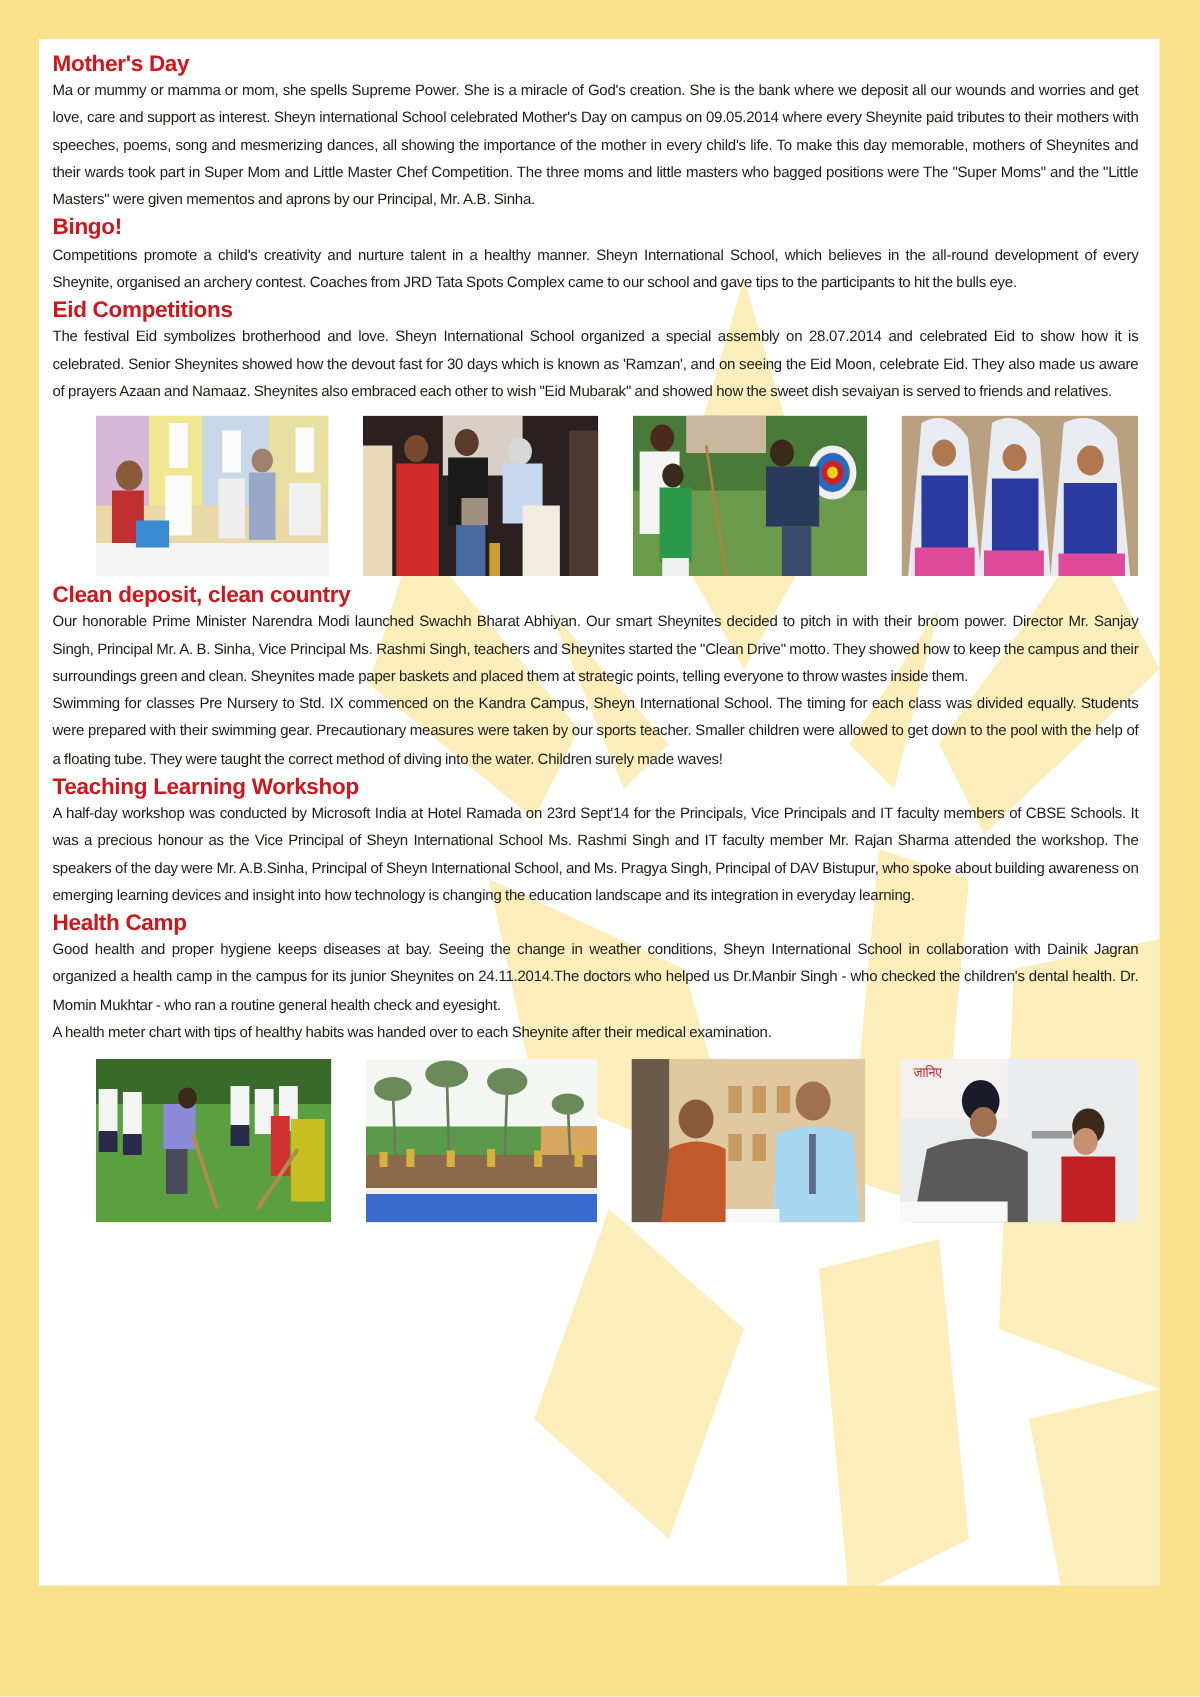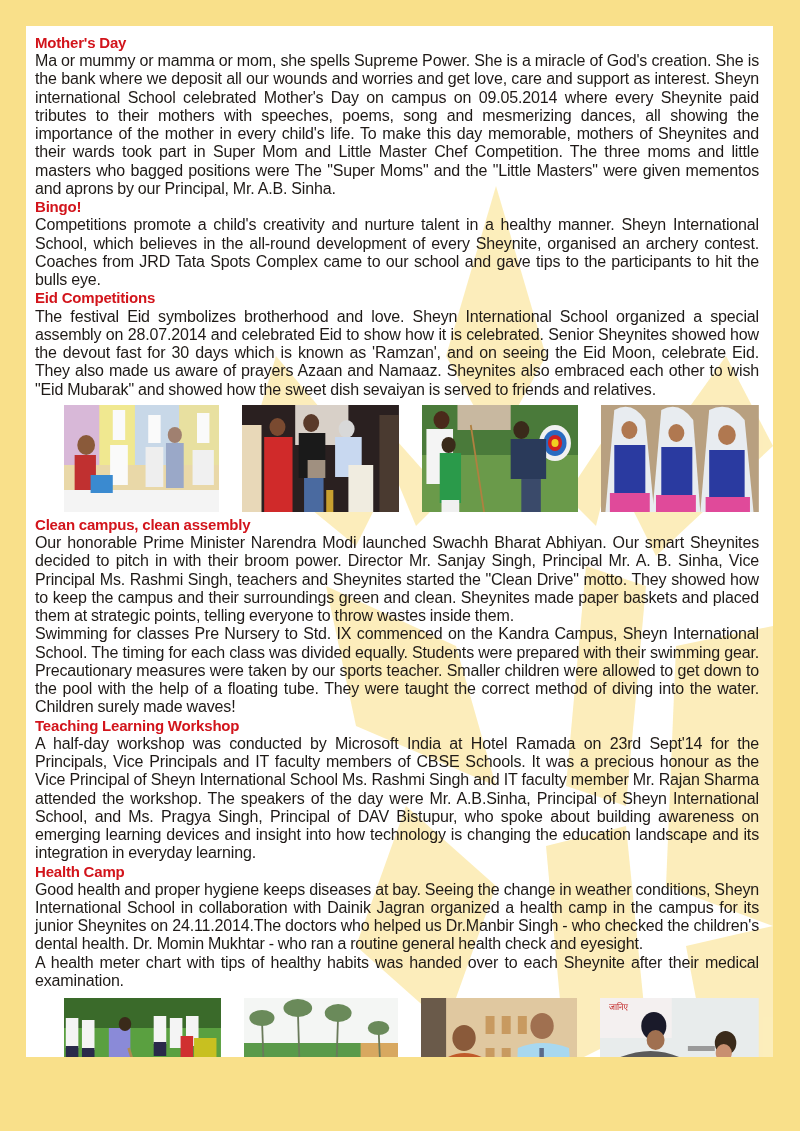--- a/index.html
+++ b/index.html
@@ -16,21 +16,21 @@
   .watermark { position: absolute; left: 0; top: 0; width: 747px; height: 1078px; z-index: 0; }
   .content {
     position: absolute; left: 9px; top: 8px; width: 724px; z-index: 1;
     color: #1f1a17;
   }
   .section-title {
     color: #d2141b; font-weight: bold; font-size: 15px; line-height: 18.2px;
     margin: 0; letter-spacing: -0.2px;
   }
   .section-body {
-    font-size: 16px; line-height: 18.25px; margin: 0; text-align: justify;
+    font-size: 10px; line-height: 18.25px; margin: 0; text-align: justify;
     letter-spacing: -0.15px; word-spacing: -0.3px;
   }
   .photo-strip { display: flex; gap: 3px; margin: 6px 0 4px 9px; }
   .photo { height: 107px; position: relative; overflow: hidden; padding-left: 20px; }
   .strip2 .photo { height: 109px; }
   .photo svg { width: 100%; height: 100%; display: block; }
 </style>
 </head>
 <body>
 
@@ -144,21 +144,21 @@
             <path d="M122 5 Q145 -5 162 15 L172 107 L112 107 Z" fill="#e8ecf0"></path>
               <circle cx="142" cy="30" r="10" fill="#b07850"></circle>
             <rect x="122" y="45" width="40" height="50" fill="#2a3aa0"></rect>
               <rect x="118" y="92" width="50" height="15" fill="#e04a9a"></rect>
           </g>
         </svg>
       </div>
     </div>
 
     <div>
-      <h2 class="section-title">Clean campus, clean assembly</h2>
+      <h2 class="section-title">Clean deposit, clean country</h2>
       <p class="section-body">Our honorable Prime Minister Narendra Modi launched Swachh Bharat Abhiyan. Our smart Sheynites decided to pitch in with their broom power. Director Mr. Sanjay Singh, Principal Mr. A. B. Sinha, Vice Principal Ms. Rashmi Singh, teachers and Sheynites started the "Clean Drive" motto. They showed how to keep the campus and their surroundings green and clean. Sheynites made paper baskets and placed them at strategic points, telling everyone to throw wastes inside them.</p>
     </div>
     <div>
       <p class="section-body">Swimming for classes Pre Nursery to Std. IX commenced on the Kandra Campus, Sheyn International School. The timing for each class was divided equally. Students were prepared with their swimming gear. Precautionary measures were taken by our sports teacher. Smaller children were allowed to get down to the pool with the help of a floating tube. They were taught the correct method of diving into the water. Children surely made waves!</p>
     </div>
     <div>
       <h2 class="section-title">Teaching Learning Workshop</h2>
       <p class="section-body">A half-day workshop was conducted by Microsoft India at Hotel Ramada on 23rd Sept'14 for the Principals, Vice Principals and IT faculty members of CBSE Schools. It was a precious honour as the Vice Principal of Sheyn International School Ms. Rashmi Singh and IT faculty member Mr. Rajan Sharma attended the workshop. The speakers of the day were Mr. A.B.Sinha, Principal of Sheyn International School, and  Ms. Pragya Singh, Principal of DAV Bistupur, who spoke about building awareness on emerging learning devices and insight into how technology is changing the education landscape and its integration in everyday learning.</p>
     </div>
     <div>

